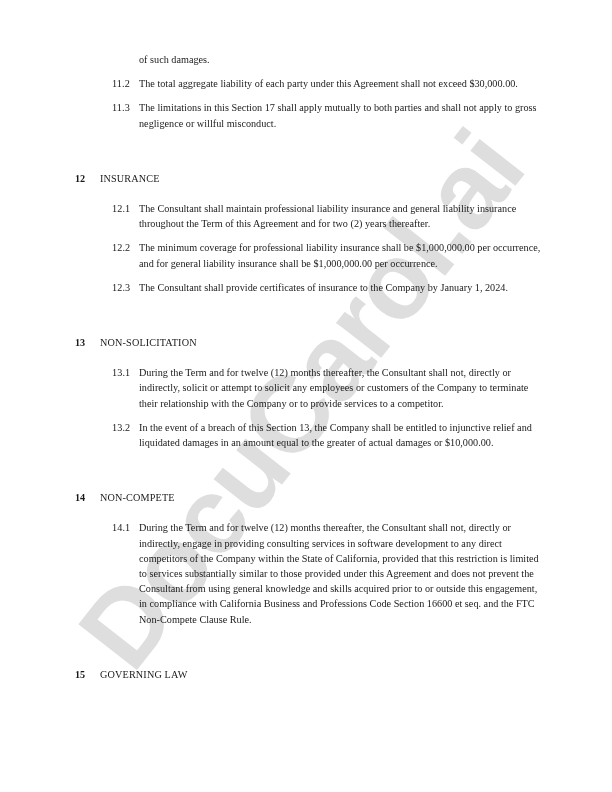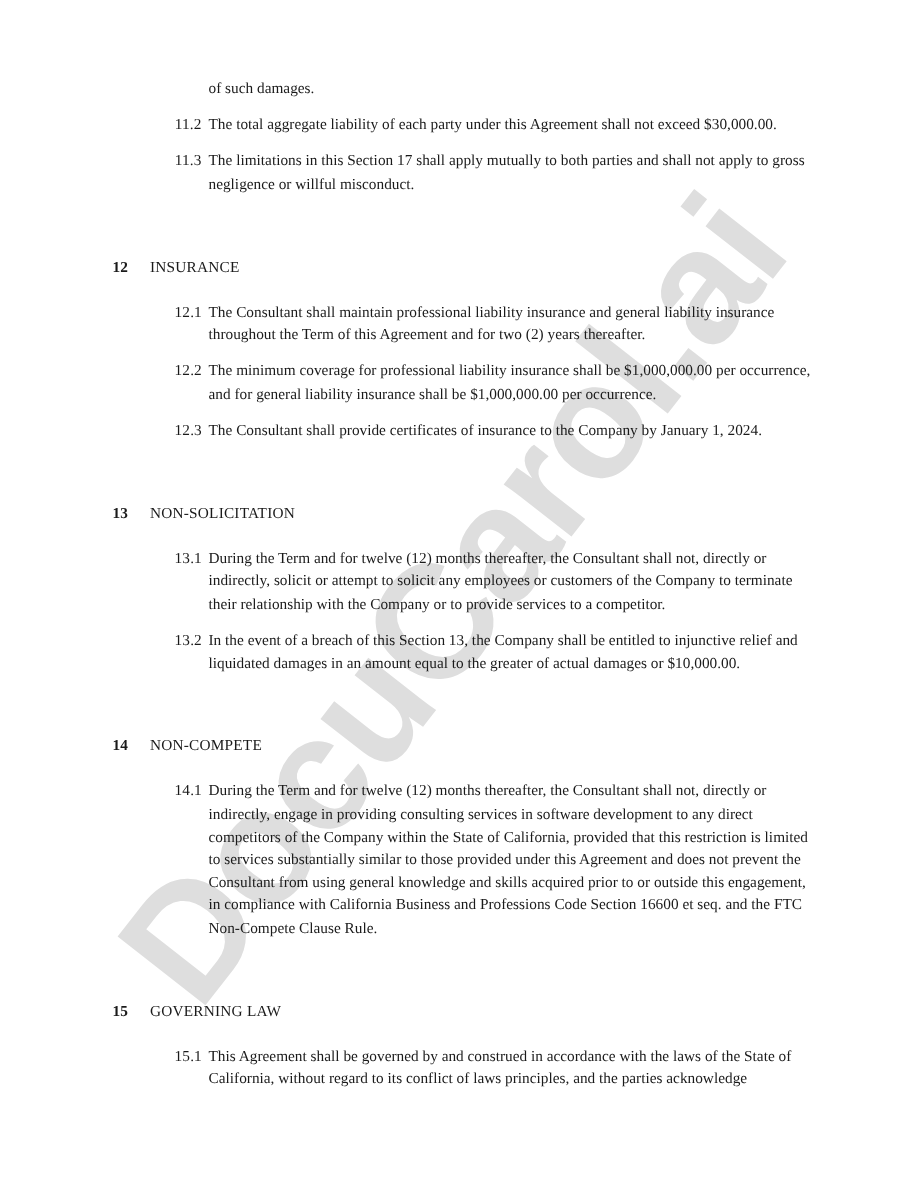--- a/index.html
+++ b/index.html
@@ -59,21 +59,20 @@
     margin-bottom: 9px;
     margin-left: 39px;
   }
   .clause-num {
     flex: 0 0 27px;
     width: 27px;
     font-size: 10.2px;
     line-height: 15.2px;
     letter-spacing: 0.1px;
     white-space: nowrap;
-    text-align: center;
   }
   .clause-text {
     flex: 1 1 auto;
     font-size: 10.2px;
     line-height: 15.2px;
     text-align: left;
     letter-spacing: 0.01px;
   }
   .clause.continuation .clause-num {
     visibility: hidden;
@@ -164,20 +163,16 @@
           <div class="sec-title">NON-COMPETE</div>
         </div>
         <div class="clause">
           <div class="clause-num">14.1</div>
           <div class="clause-text"><span>During the </span><b>Term</b><span> and for twelve (12) months thereafter, the </span><b>Consultant</b><span> shall not, directly or indirectly, engage in providing consulting services in software development to any direct competitors of the </span><b>Company</b><span> within the State of California, provided that this restriction is limited to services substantially similar to those provided under this </span><b>Agreement</b><span> and does not prevent the </span><b>Consultant</b><span> from using general knowledge and skills acquired prior to or outside this engagement, in compliance with California Business and Professions Code Section 16600 et seq. and the FTC Non-Compete Clause Rule.</span></div>
         </div>
         <div class="section-heading">
           <div class="sec-num">15</div>
           <div class="sec-title">GOVERNING LAW</div>
         </div>
-        <div class="clause">
-          <div class="clause-num">15.1</div>
-          <div class="clause-text"><span>This </span><b>Agreement</b><span> shall be governed by and construed in accordance with the laws of the State of California, without regard to its conflict of laws principles, and the parties acknowledge</span></div>
-        </div>
       </div>
   </div>
 
 </div>
 
 </body></html>

